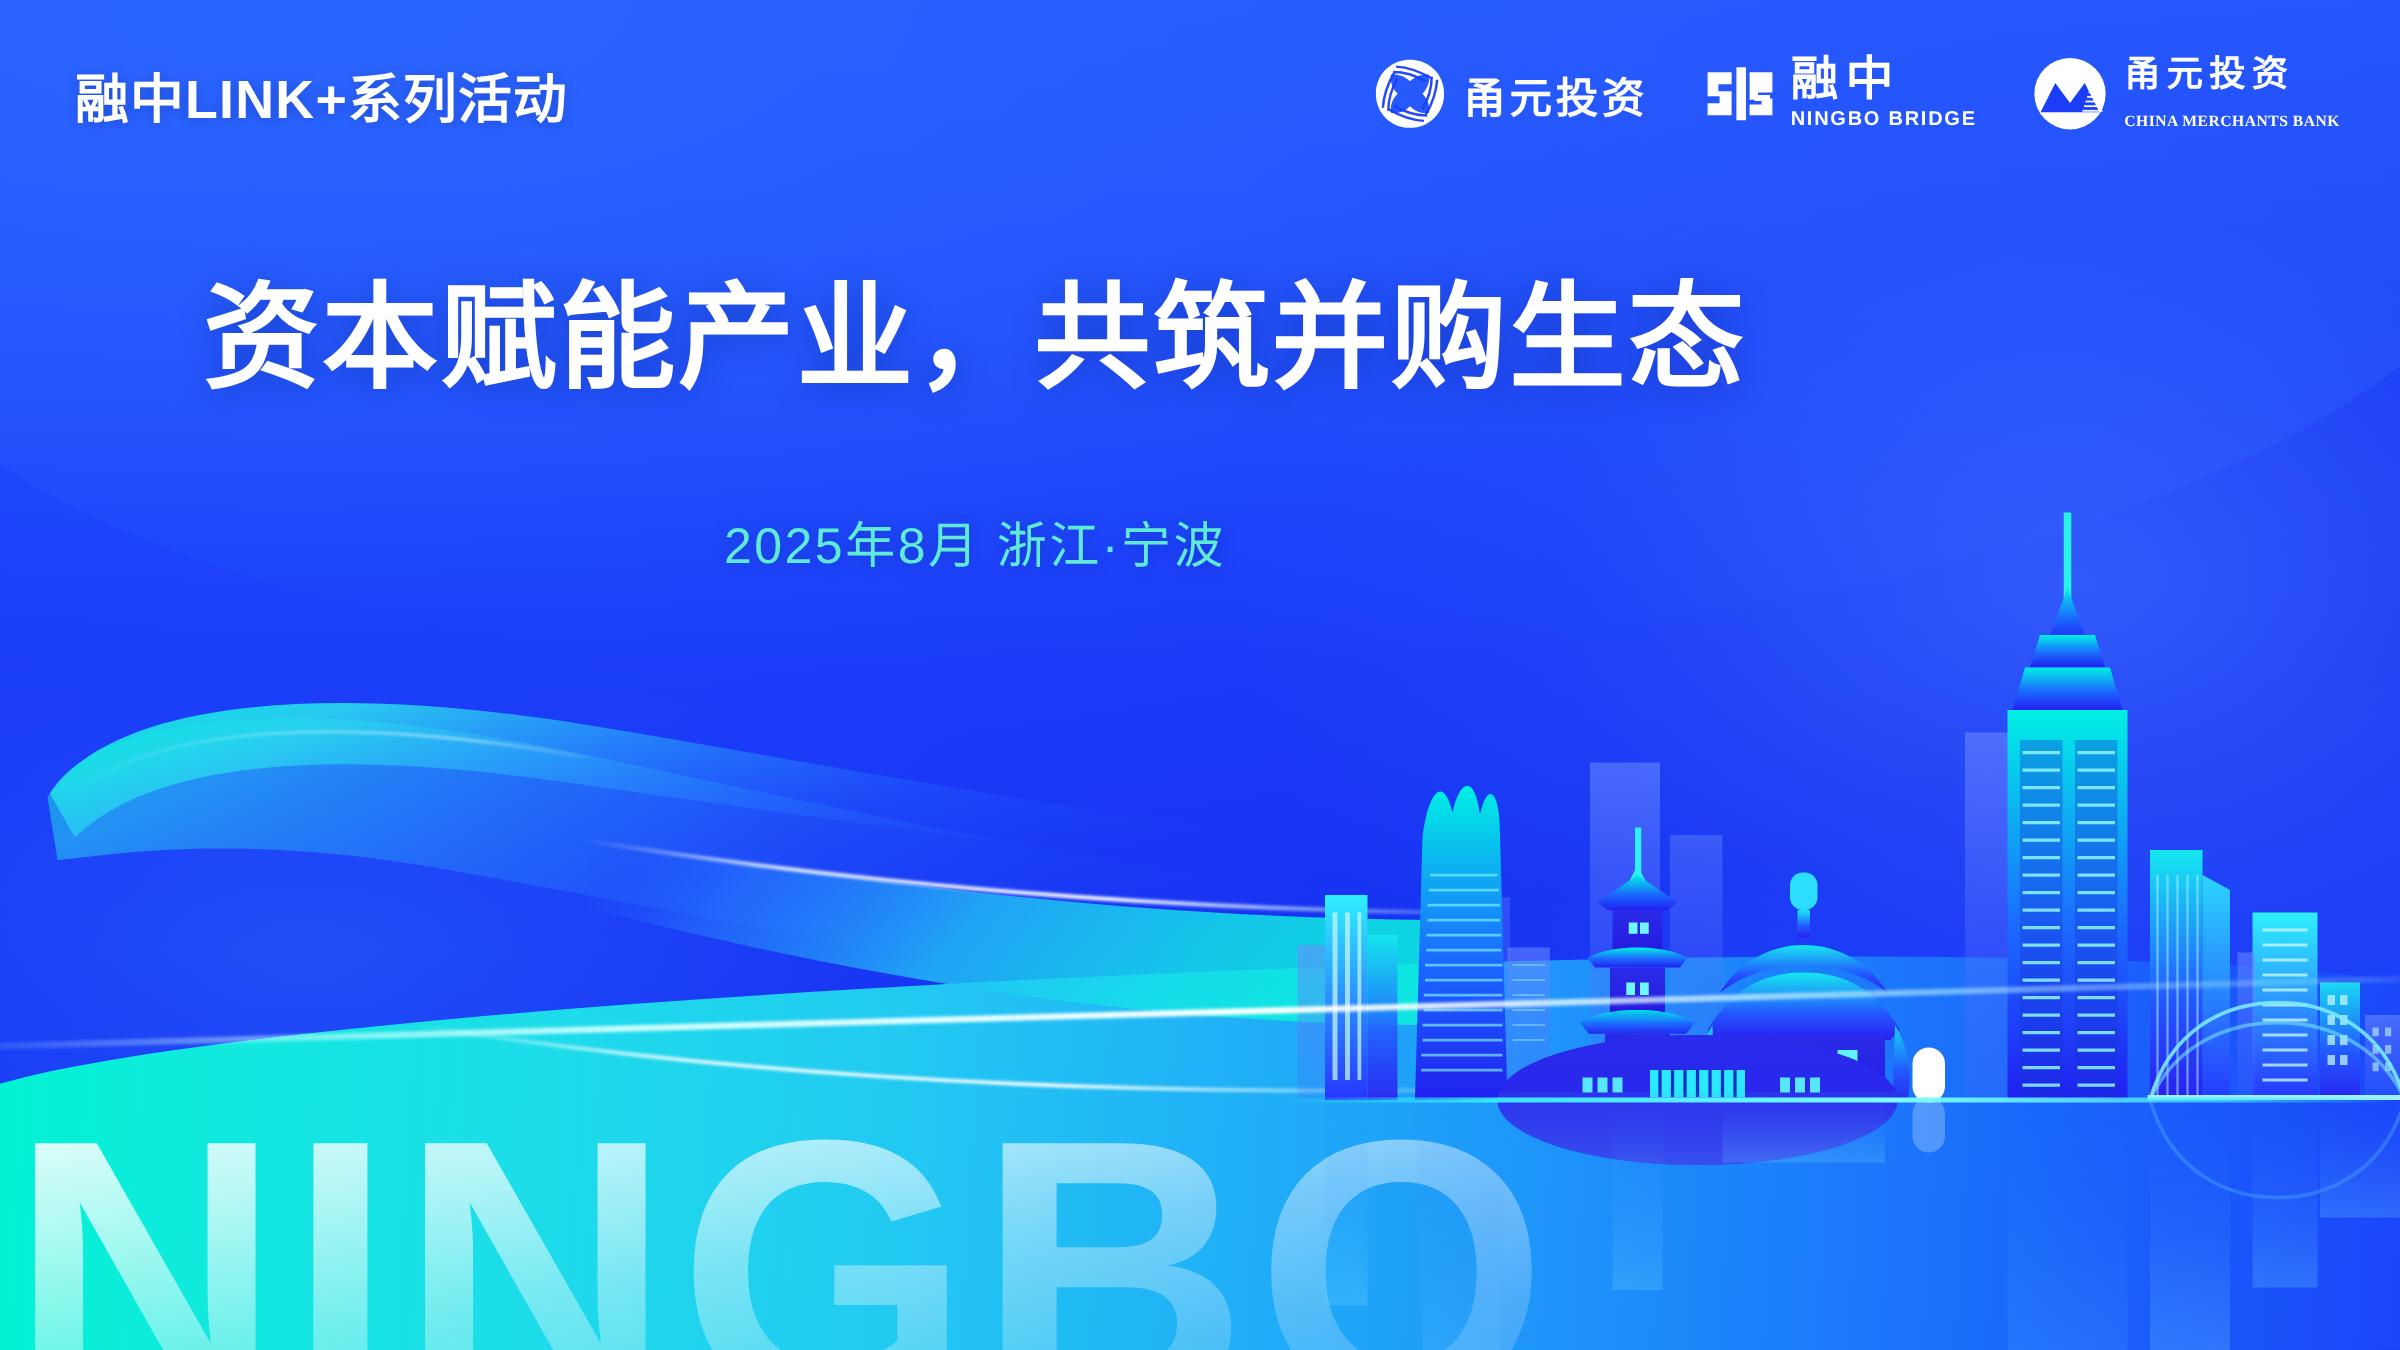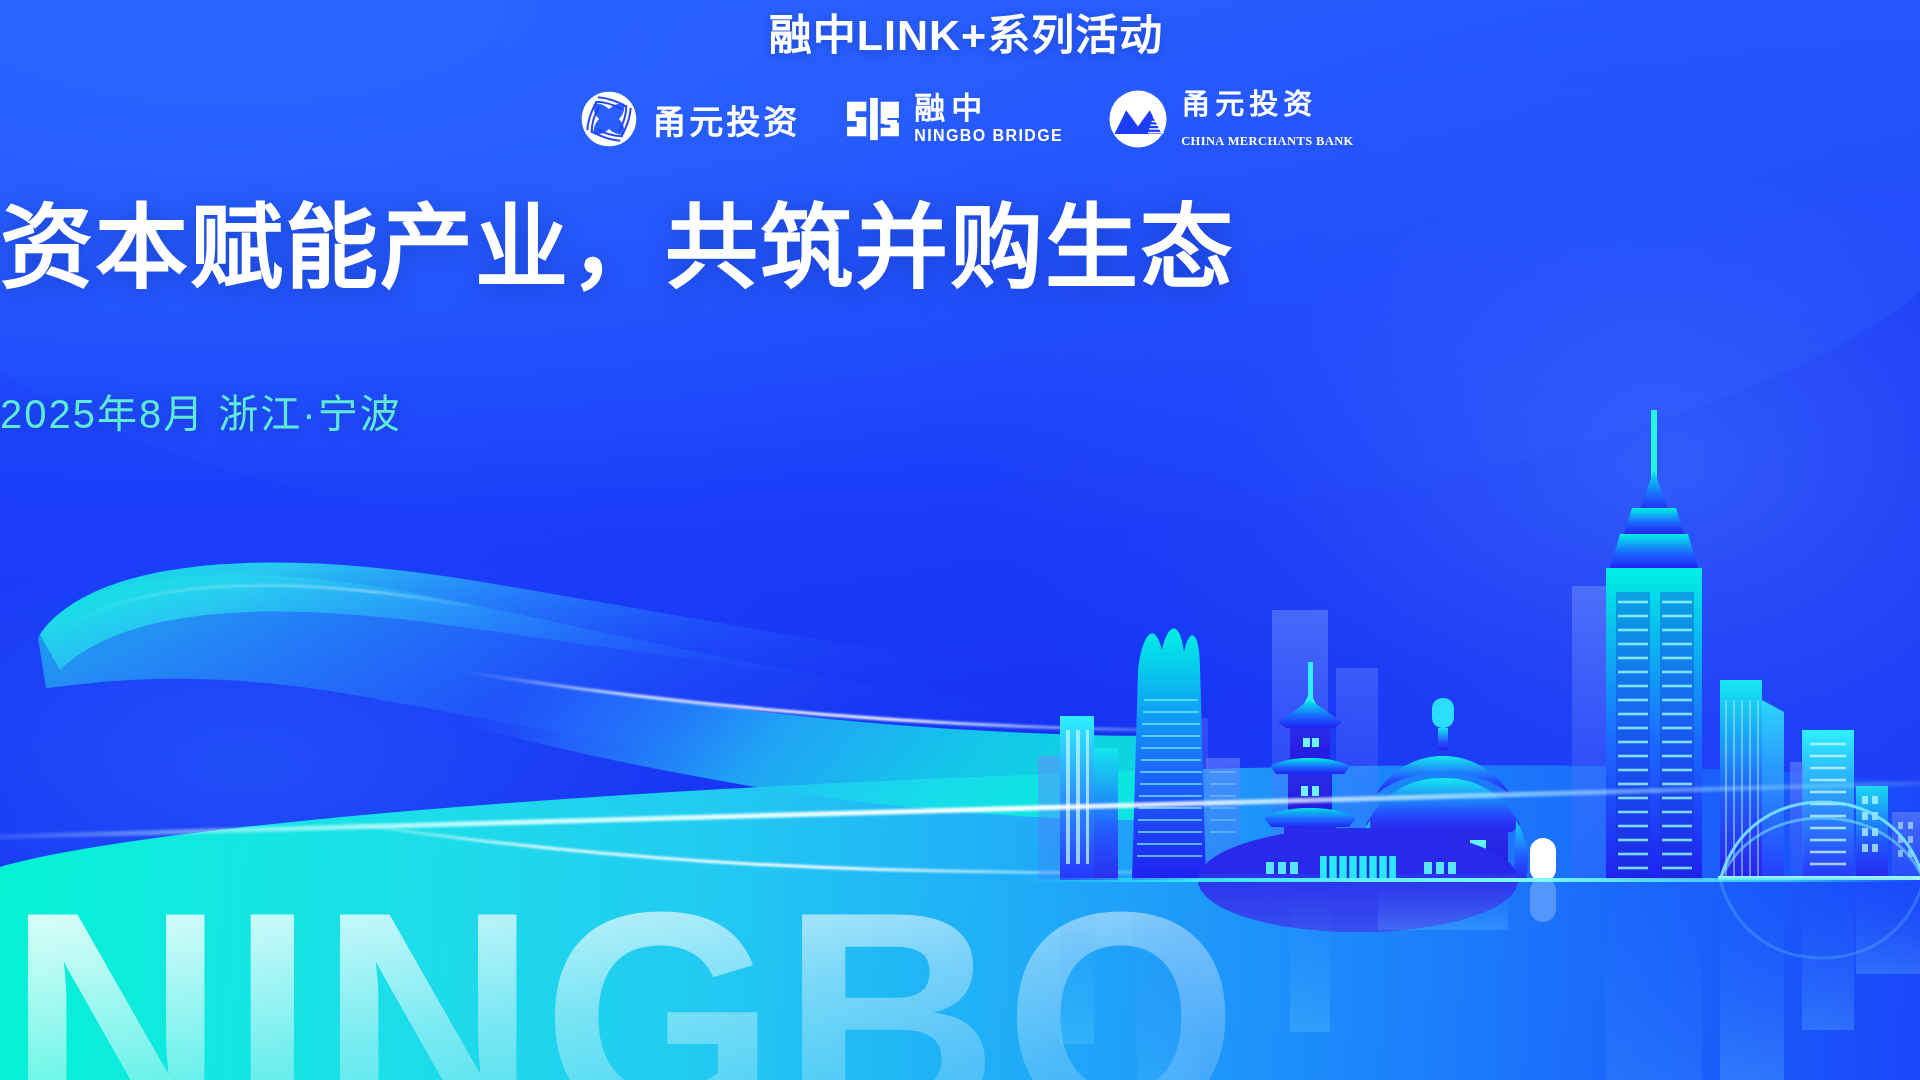--- a/index.html
+++ b/index.html
@@ -98,21 +98,20 @@
   
   .header {
     position: absolute;
     left: 0; top: 0;
     width: 100%;
     height: 150px;
     display: flex;
     align-items: center;
     justify-content: space-between;
     padding: 0 48px 0 60px;
-    flex-direction: column;
   }
   .event-series {
     color: #fff;
     font-size: 43px;
     font-weight: 700;
     letter-spacing: 1px;
     white-space: nowrap;
     text-shadow: 0 2px 10px rgba(0,20,90,.25);
   }
   .logos { display: flex; align-items: center; gap: 44px; }
@@ -124,31 +123,31 @@
     font-weight: 700;
     white-space: nowrap;
   }
   .logo-en {
     color: #fff;
     font-weight: 700;
     white-space: nowrap;
     text-align: center;
   }
   .logo-yy .logo-cn { font-size: 34px; letter-spacing: 3px; }
-  .logo-cb .logo-cn { font-size: 31px; letter-spacing: 6px; line-height: 1.02; font-family: Liberation Serif, serif; }
+  .logo-cb .logo-cn { font-size: 38px; letter-spacing: 6px; line-height: 1.02; font-family: Liberation Serif, serif; }
   .logo-cb .logo-en { font-size: 16px; letter-spacing: 1.4px; margin-top: 3px; }
   .logo-cmb .logo-cn { font-size: 29px; letter-spacing: 5px; line-height: 1.05; }
   .logo-cmb .logo-en { font-size: 12.5px; letter-spacing: .4px; margin-top: 14px; font-family: "Liberation Serif", "DejaVu Serif", serif; }
 
   
   .titleblock {
     position: absolute;
-    left: 0; top: 196px;
+    left: 0; top: 218px;
     width: 1560px;
-    text-align: left;
+    text-align: center;
   }
   .title-main {
     color: #fff;
     font-size: 93px;
     font-weight: 700;
     letter-spacing: 2px;
     line-height: 1.12;
     white-space: nowrap;
     text-shadow: 0 4px 26px rgba(0,25,110,.30);
   }

